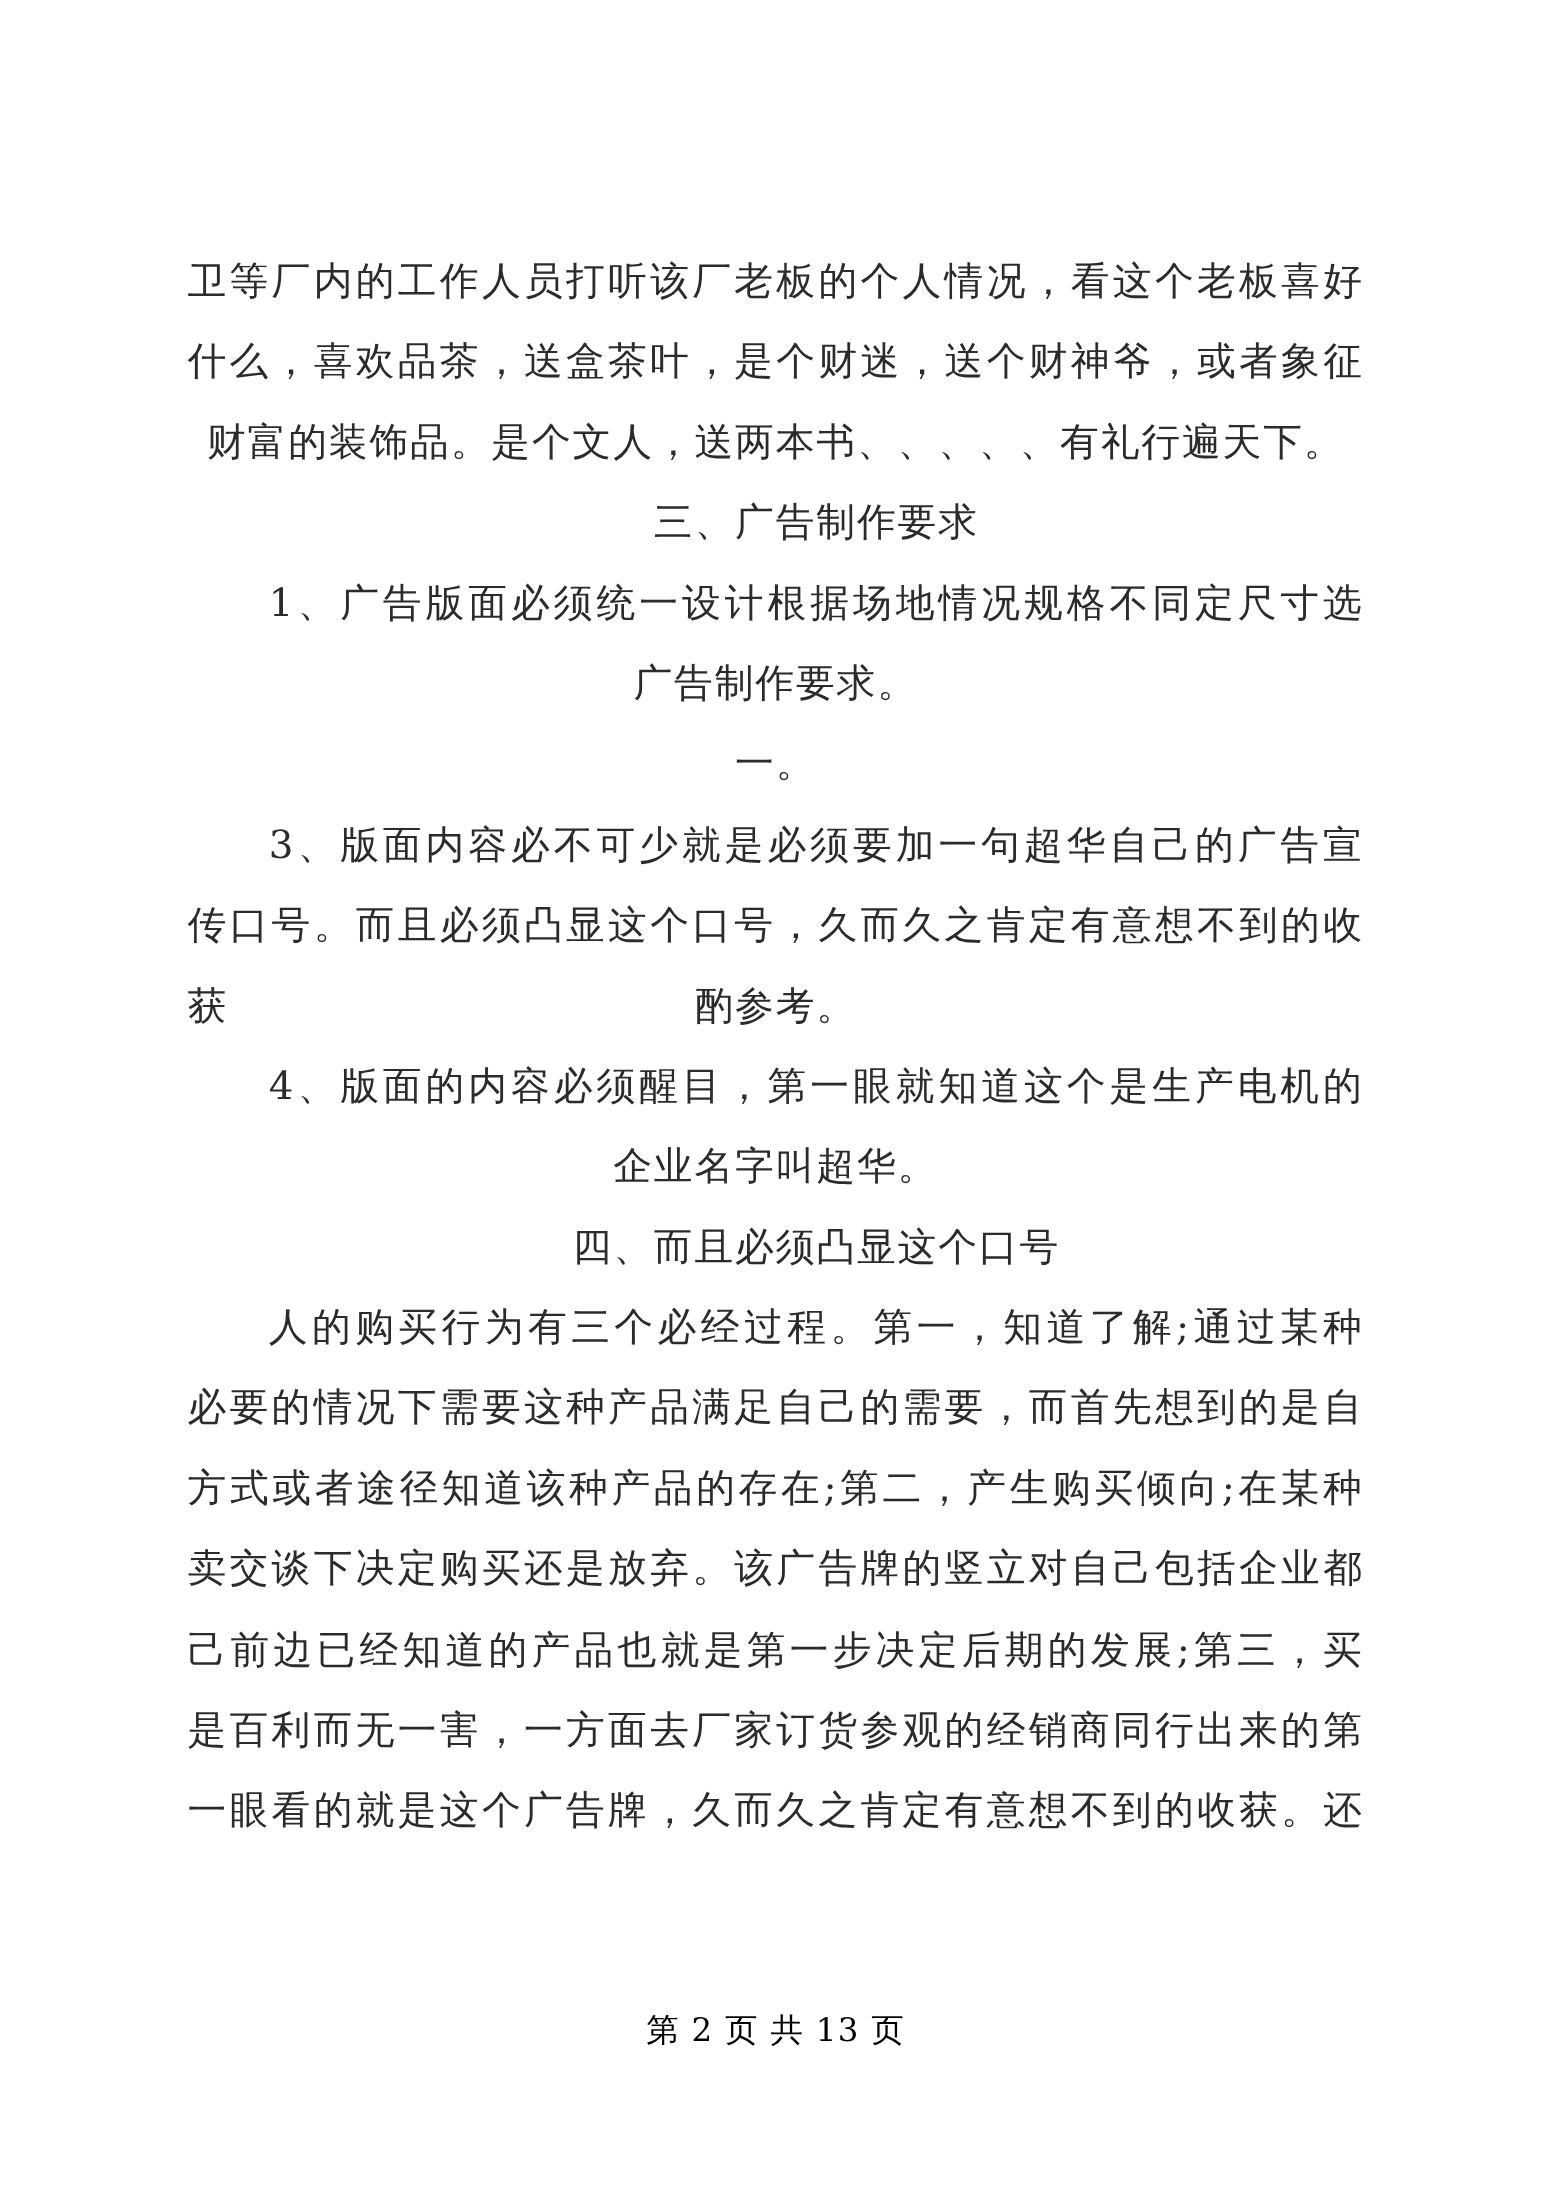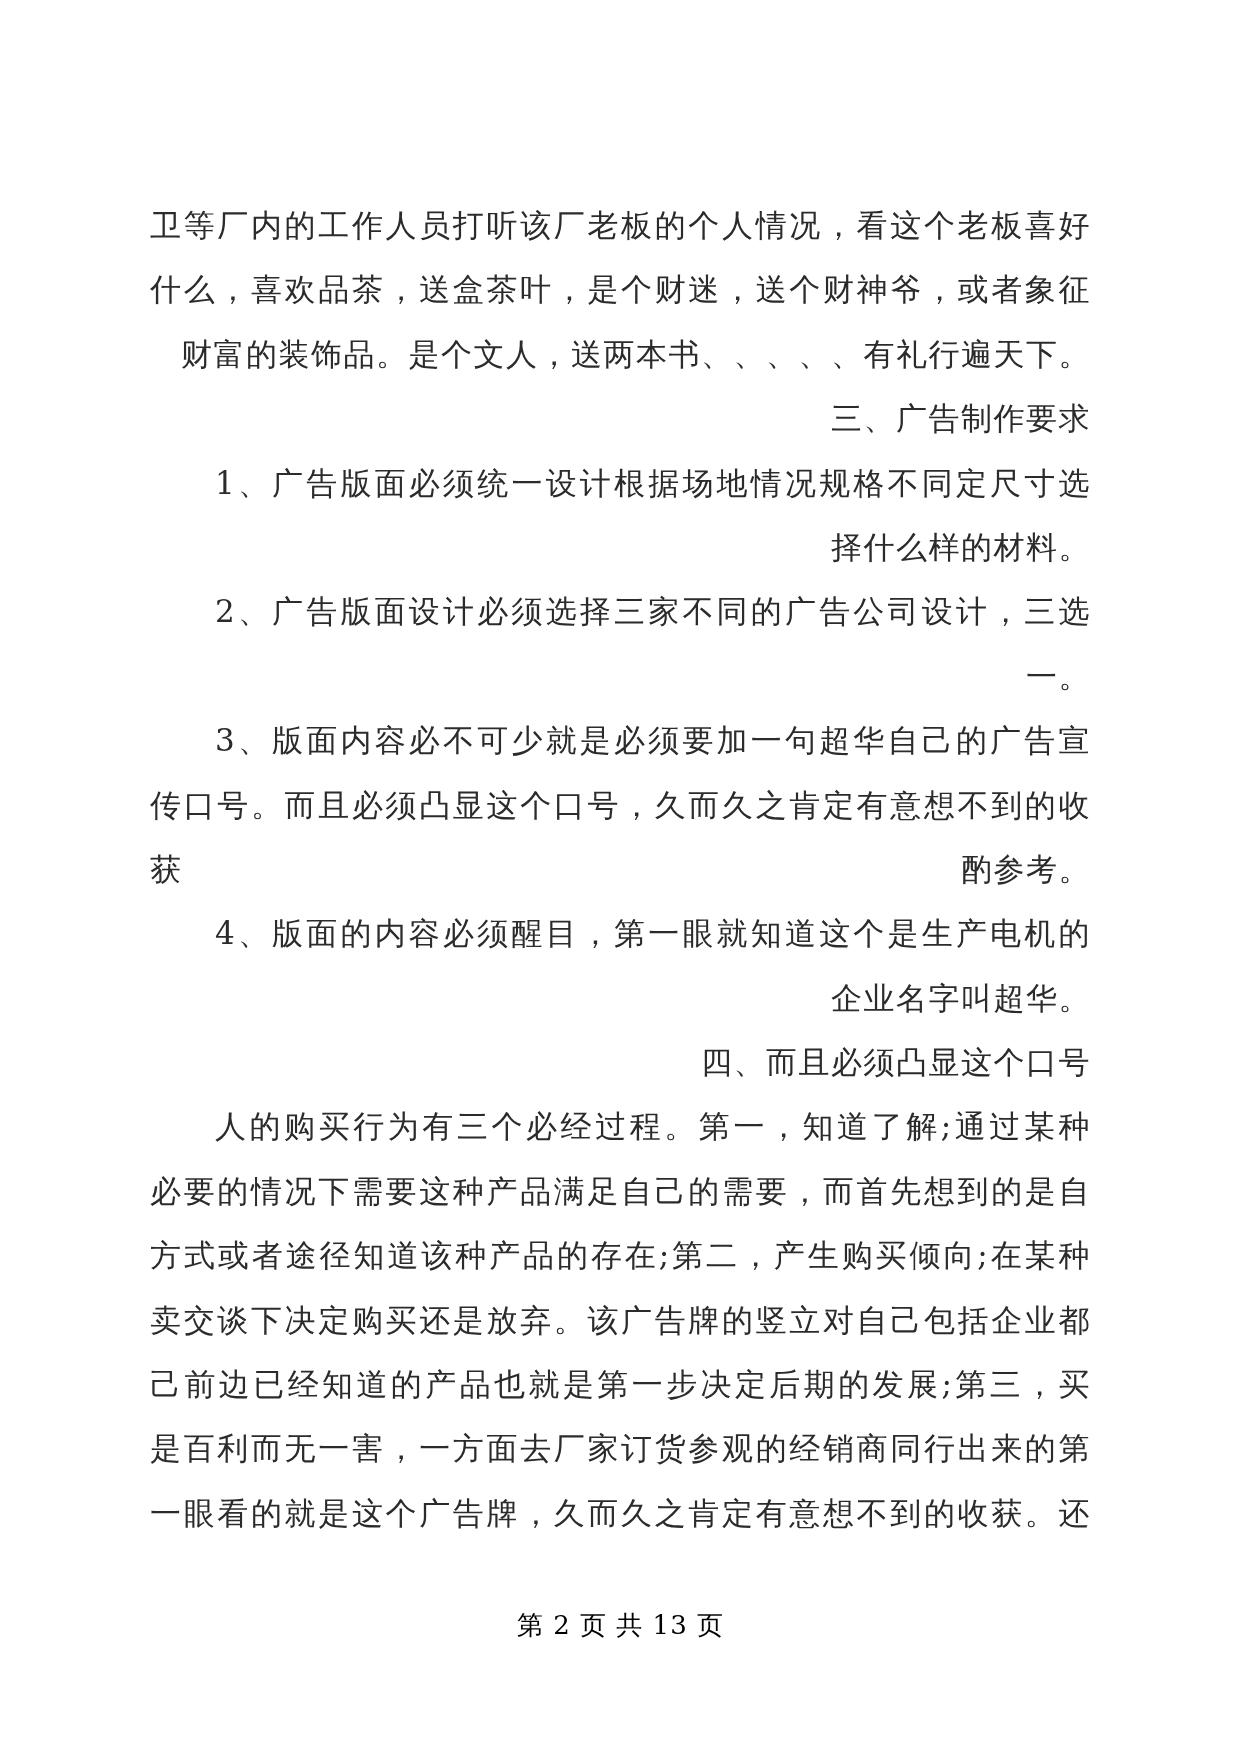--- a/index.html
+++ b/index.html
@@ -20,21 +20,21 @@
     position: absolute;
     left: 150px;
     top: 193px;
     width: 941px;
   }
   .line {
     font-size: 31px;
     letter-spacing: 1.5px;
     line-height: 64.4px;
     height: 64.4px;
-    text-align: right;
+    text-align: center;
     font-weight: 400;
   }
   .line.justify {
     text-align: justify;
     text-align-last: justify;
   }
   .line.indent {
     padding-left: 65px;
   }
   .footer {
@@ -52,22 +52,21 @@
 </head>
 <body>
 
 <div class="page">
   <div class="doc-body">
       <div class="line justify">卫等厂内的工作人员打听该厂老板的个人情况，看这个老板喜好</div>
       <div class="line justify">什么，喜欢品茶，送盒茶叶，是个财迷，送个财神爷，或者象征</div>
       <div class="line">财富的装饰品。是个文人，送两本书、、、、、有礼行遍天下。</div>
       <div class="line indent">三、广告制作要求</div>
       <div class="line indent justify">1、广告版面必须统一设计根据场地情况规格不同定尺寸选</div>
-      <div class="line">择什么样的材料。</div>
-      <div class="line indent justify">2、广告版面设计必须选择三家不同的广告公司设计，三选</div>
+      <div class="line">广告制作要求。</div>
       <div class="line">一。</div>
       <div class="line indent justify">3、版面内容必不可少就是必须要加一句超华自己的广告宣</div>
       <div class="line justify">传口号。而且必须凸显这个口号，久而久之肯定有意想不到的收获</div>
       <div class="line">酌参考。</div>
       <div class="line indent justify">4、版面的内容必须醒目，第一眼就知道这个是生产电机的</div>
       <div class="line">企业名字叫超华。</div>
       <div class="line indent">四、而且必须凸显这个口号</div>
       <div class="line indent justify">人的购买行为有三个必经过程。第一，知道了解;通过某种</div>
       <div class="line justify">必要的情况下需要这种产品满足自己的需要，而首先想到的是自</div>
       <div class="line justify">方式或者途径知道该种产品的存在;第二，产生购买倾向;在某种</div>

